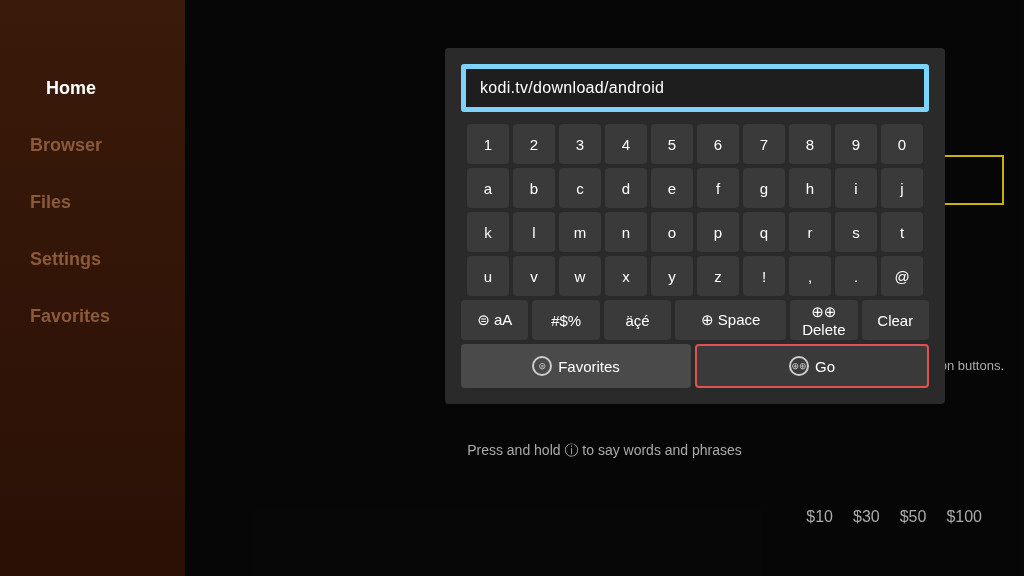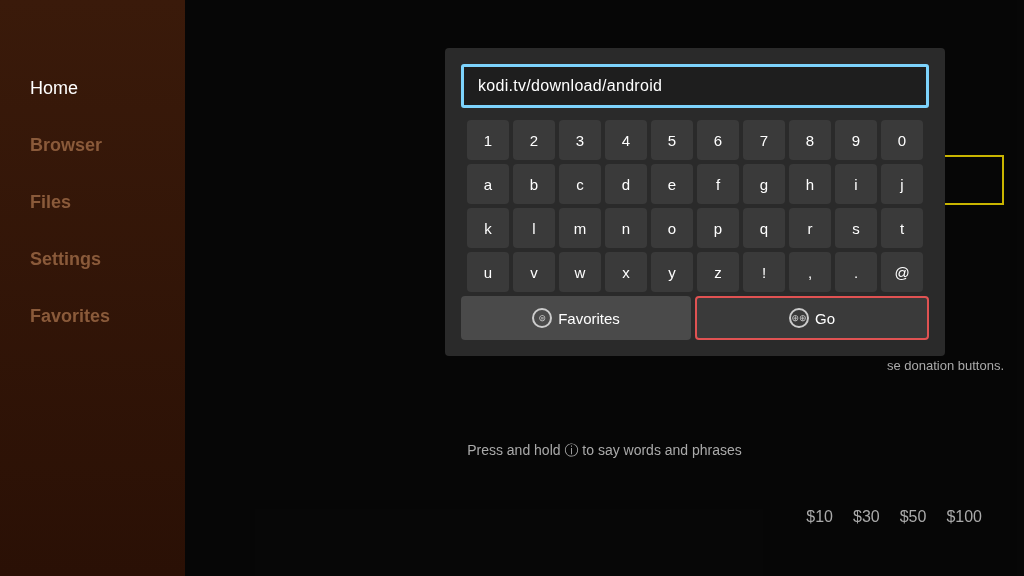--- a/index.html
+++ b/index.html
@@ -27,21 +27,22 @@
     .sidebar-item {
       padding: 18px 30px;
       color: #8a5a3a;
       font-size: 18px;
       font-weight: 700;
       cursor: pointer;
     }
 
     .sidebar-item.active {
       color: #ffffff;
-      font-weight: 400;
+      font-weight: 700;
+      margin-left: 16px;
     }
 
     
     .main {
       flex: 1;
       position: relative;
       background: #111111;
     }
 
     
@@ -103,21 +104,21 @@
       width: 500px;
       background: #2a2a2a;
       border-radius: 4px;
       padding: 16px;
       z-index: 10;
     }
 
     
     .url-input {
       background: #1e1e1e;
-      border: 3px solid #7dd3fc;
+      border: 5px solid #7dd3fc;
       border-radius: 3px;
       padding: 10px 14px;
       color: #fff;
       font-size: 16px;
       width: 100%;
       margin-bottom: 12px;
       letter-spacing: 0.3px;
     }
 
     
@@ -271,20 +272,28 @@
         <button class="key">w</button>
         <button class="key">x</button>
         <button class="key">y</button>
         <button class="key">z</button>
         <button class="key">!</button>
         <button class="key">,</button>
         <button class="key">.</button>
         <button class="key">@</button>
       </div>
 
+      <div class="key-row">
+        <button class="key wide">⊜ aA</button>
+        <button class="key wide">#$%</button>
+        <button class="key wide">äçé</button>
+        <button class="key space-key wide">⊕ Space</button>
+        <button class="key wide">⊕⊕ Delete</button>
+        <button class="key wide">Clear</button>
+      </div>
     </div>
 
     <div class="action-row">
       <button class="action-btn">
         <span class="btn-icon">⊜</span>
         <span>Favorites</span>
       </button>
       <button class="action-btn go-btn">
         <span class="btn-icon double">⊕⊕</span>
         <span>Go</span>

